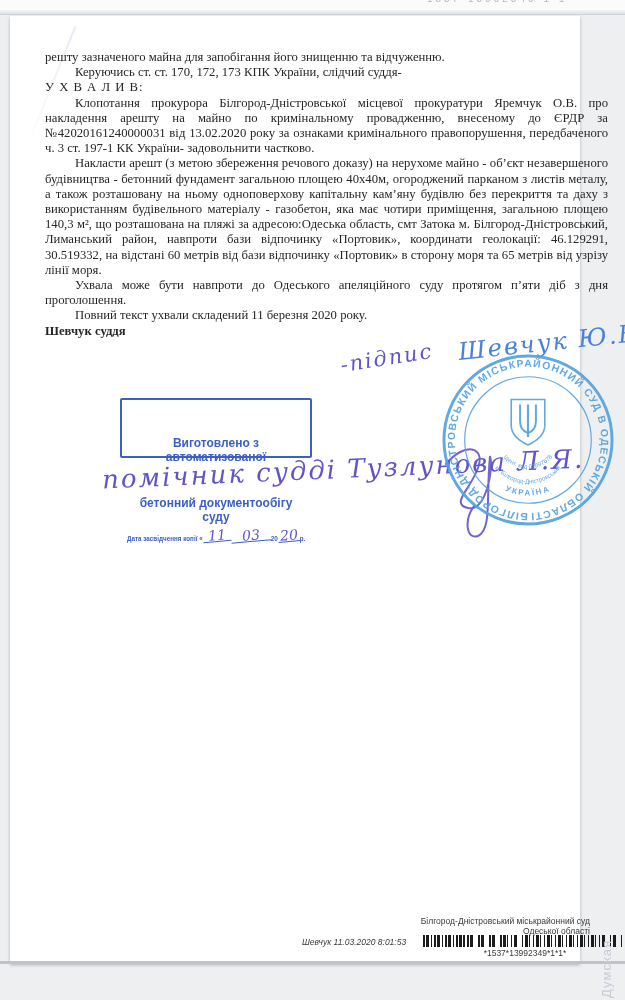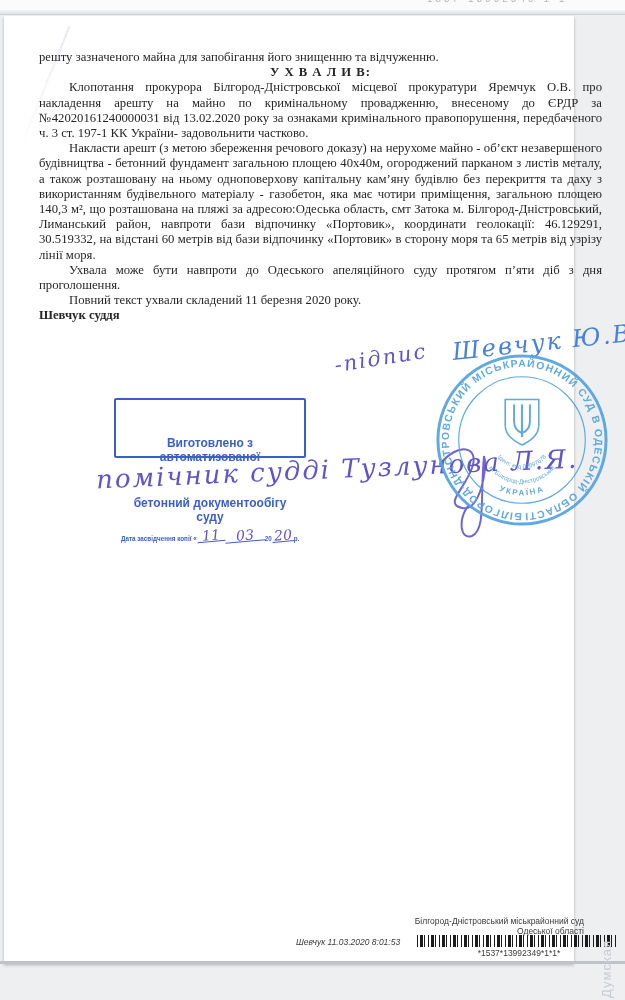--- a/index.html
+++ b/index.html
@@ -19,30 +19,30 @@
     overflow:hidden;
   }
   .stage{position:absolute;left:0;top:0;width:625px;height:1000px;}
   
   .prev-sliver{position:absolute;left:0;top:0;width:625px;height:10px;background:#fbfbfc;overflow:hidden;}
   .prev-fragment{position:absolute;left:420px;top:-7px;font-family:"Liberation Sans",sans-serif;
     font-size:10px;color:#9a9aa2;letter-spacing:3px;opacity:.7;}
   .page-divider{position:absolute;left:0;top:10px;width:625px;height:5px;
     background:linear-gradient(#f4f5f7,#dfe1e6);border-bottom:1px solid #cfd2d8;}
   
-  .sheet{position:absolute;left:4px;top:16px;width:570px;height:947px;background:#fff;
+  .sheet{position:absolute;left:10px;top:16px;width:570px;height:947px;background:#fff;
     box-shadow:0 2px 3px rgba(60,64,72,.35);}
   .fold-line{position:absolute;left:40px;top:6px;width:2px;height:130px;
     background:linear-gradient(#e2e2f4,rgba(226,226,244,0));transform:rotate(22deg);opacity:.8;}
   
   .doc-text{position:absolute;left:35px;top:34px;width:563px;color:var(--text-color);
     font-size:12.7px;line-height:15.2px;text-align:justify;}
   .doc-text p{margin:0;}
   .indent{text-indent:30px;}
-  .heading{text-align:center;font-weight:bold;letter-spacing:1px;margin:1px 0;}
+  .heading{text-align:left;font-weight:normal;letter-spacing:1px;margin:1px 0;}
   .judge-line{font-weight:bold;margin-top:15px;}
   
   .hw{font-family:"DejaVu Serif", serif;font-style:italic;color:var(--ink-violet);white-space:nowrap;}
   .hw-signature-note{position:absolute;left:330px;top:330px;font-size:21px;letter-spacing:2px;transform:rotate(-9deg);}
   .hw-judge{position:absolute;left:448px;top:312px;font-size:24px;letter-spacing:2px;color:var(--ink-blue);transform:rotate(-6deg);}
   .hw-assistant{position:absolute;left:92px;top:438px;font-size:26px;letter-spacing:2px;transform:rotate(-2.5deg);}
   
   .stamp-rect{position:absolute;left:110px;top:382px;width:192px;height:60px;
     border:2.5px solid var(--stamp-blue);border-radius:2px;background:rgba(255,255,255,.1);
     padding:4px 5px 2px;color:var(--stamp-blue);font-family:"Liberation Sans",sans-serif;}
@@ -83,20 +83,21 @@
   <div class="prev-sliver">
     <div class="prev-fragment">*1537*13992349*1*1*</div>
   </div>
   <div class="page-divider"></div>
 
   <div class="sheet">
     <div class="fold-line"></div>
 
     <div class="doc-text">
       <p>решту зазначеного майна для запобігання його знищенню та відчуженню.</p>
+      <p class="indent">Керуючись ст. ст. 170, 172, 173 КПК України, слідчий суддя-</p>
       <p class="heading">У Х В А Л И В:</p>
       <p class="indent">Клопотання прокурора Білгород-Дністровської місцевої прокуратури Яремчук О.В. про накладення арешту на майно по кримінальному провадженню, внесеному до ЄРДР за №42020161240000031 від 13.02.2020 року за ознаками кримінального правопорушення, передбаченого ч. 3 ст. 197-1 КК України- задовольнити частково.</p>
       <p class="indent">Накласти арешт (з метою збереження речового доказу) на нерухоме майно - об’єкт незавершеного будівництва - бетонний фундамент загальною площею 40х40м, огороджений парканом з листів металу, а також розташовану на ньому одноповерхову капітальну кам’яну будівлю без перекриття та даху з використанням будівельного матеріалу - газобетон, яка має чотири приміщення, загальною площею 140,3 м², що розташована на пляжі за адресою:Одеська область, смт Затока м. Білгород-Дністровський, Лиманський район, навпроти бази відпочинку «Портовик», координати геолокації: 46.129291, 30.519332, на відстані 60 метрів від бази відпочинку «Портовик» в сторону моря та 65 метрів від узрізу лінії моря.</p>
       <p class="indent">Ухвала може бути навпроти до Одеського апеляційного суду протягом п’яти діб з дня проголошення.</p>
       <p class="indent">Повний текст ухвали складений  11 березня 2020  року.</p>
       <p class="judge-line">Шевчук суддя</p>
     </div>
 
     <div class="hw hw-signature-note">-підпис</div>
     <div class="hw hw-judge">Шевчук Ю.В.</div>

